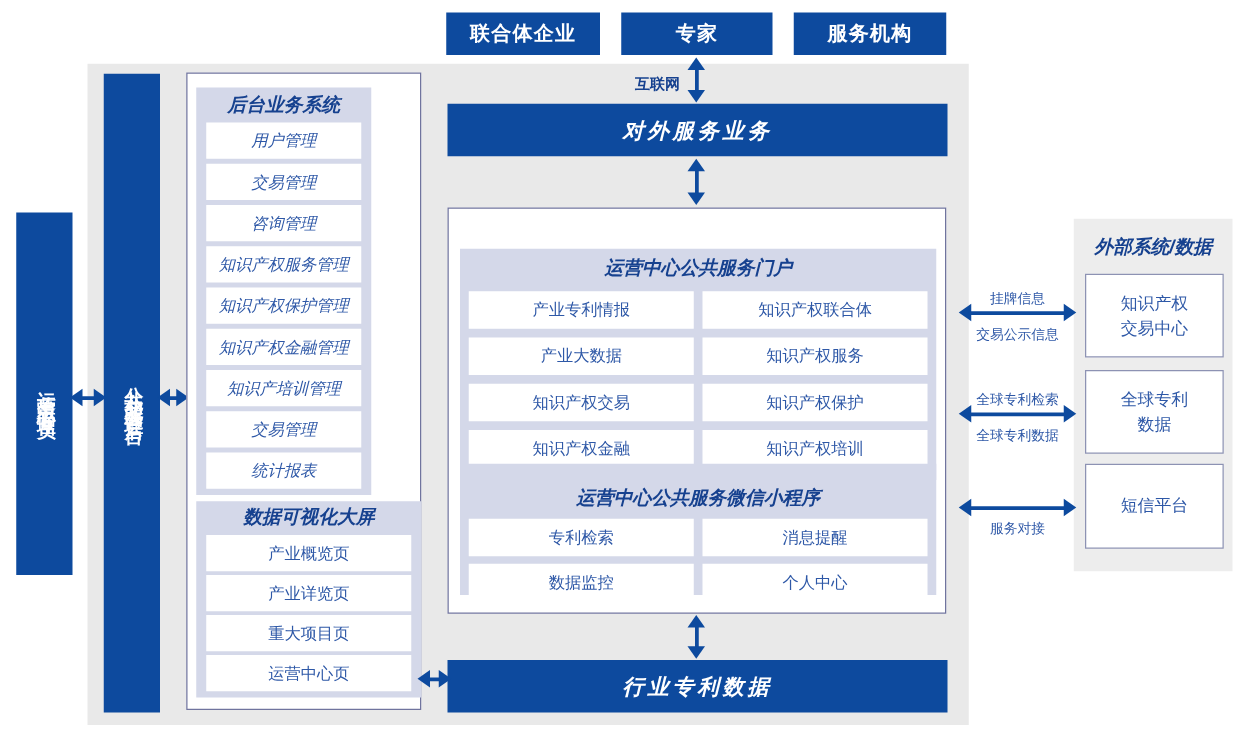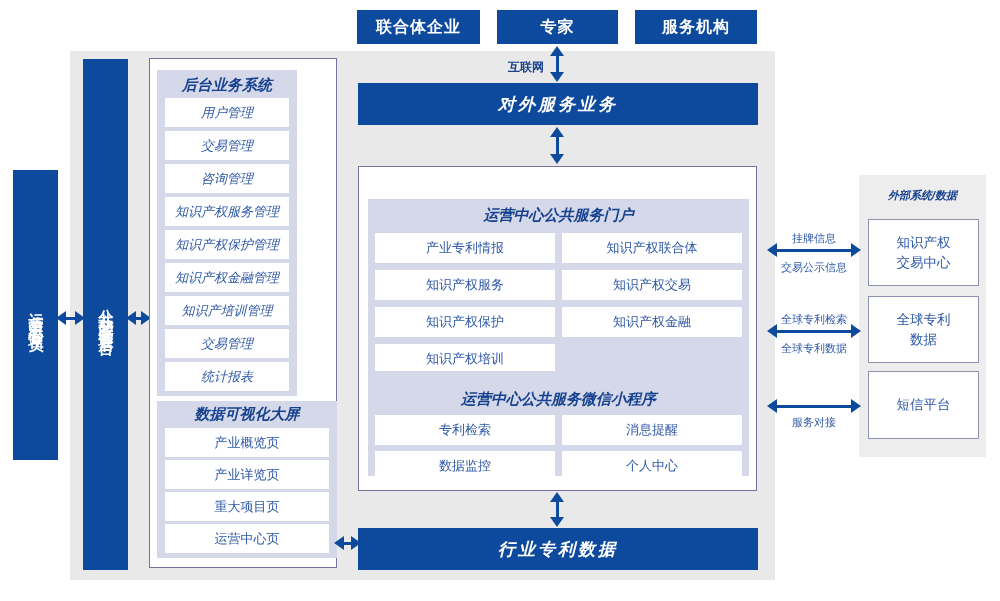--- a/index.html
+++ b/index.html
@@ -34,21 +34,21 @@
   .row{background:#fff;height:29px;display:flex;align-items:center;justify-content:center;
        font-size:13px;color:var(--txtblue);}
   .grid2{display:grid;grid-template-columns:1fr 1fr;column-gap:7px;}
   .grid2 .row{height:30px;}
 
   .internet{position:absolute;left:462px;top:59px;width:82px;text-align:right;
             font-size:12px;font-weight:bold;color:var(--navy);}
 
   .panel{position:absolute;left:859px;top:175px;width:127px;height:282px;background:var(--panelgray);}
   .panel-title{position:absolute;left:0;top:13px;width:100%;text-align:center;
-               font-size:11px;font-weight:bold;font-style:italic;color:var(--navy);}
+               font-size:15px;font-weight:bold;font-style:italic;color:var(--navy);}
   .sysbox{position:absolute;left:9px;width:111px;background:#fff;border:1px solid var(--thinborder);
           display:flex;align-items:center;justify-content:center;text-align:center;
           font-size:13.5px;color:var(--txtblue);white-space:pre-line;line-height:1.45;}
 
   .linklabel{position:absolute;width:110px;text-align:center;font-size:11px;color:var(--txtblue);}
 
   
   .ha{position:absolute;height:14px;}
   .ha .sh{position:absolute;top:5.5px;left:8px;right:8px;height:3px;background:var(--blue);}
   .ha .hl{position:absolute;left:0;top:0;width:0;height:0;
@@ -124,20 +124,21 @@
       </div>
     </div>
   </div>
 
   <div class="outerbox" style="left:358px;top:166px;width:399px;height:325px;">
     <div class="group" style="left:9px;top:12px;width:381px;height:185px;padding-top:5px;margin-top:20px;">
       <div class="group-title">运营中心公共服务门户</div>
       <div class="grid2" style="margin:7px 7px 0;row-gap:7px;">
         <div class="row">产业专利情报</div>
         <div class="row">知识产权联合体</div>
+        <div class="row">产业大数据</div>
         <div class="row">知识产权服务</div>
         <div class="row">知识产权交易</div>
         <div class="row">知识产权保护</div>
         <div class="row">知识产权金融</div>
         <div class="row">知识产权培训</div>
       </div>
     </div>
     <div class="group" style="left:9px;top:204px;width:381px;height:105px;padding-top:17px;">
       <div class="group-title">运营中心公共服务微信小程序</div>
       <div class="grid2" style="margin:5px 7px 0;row-gap:6px;">

